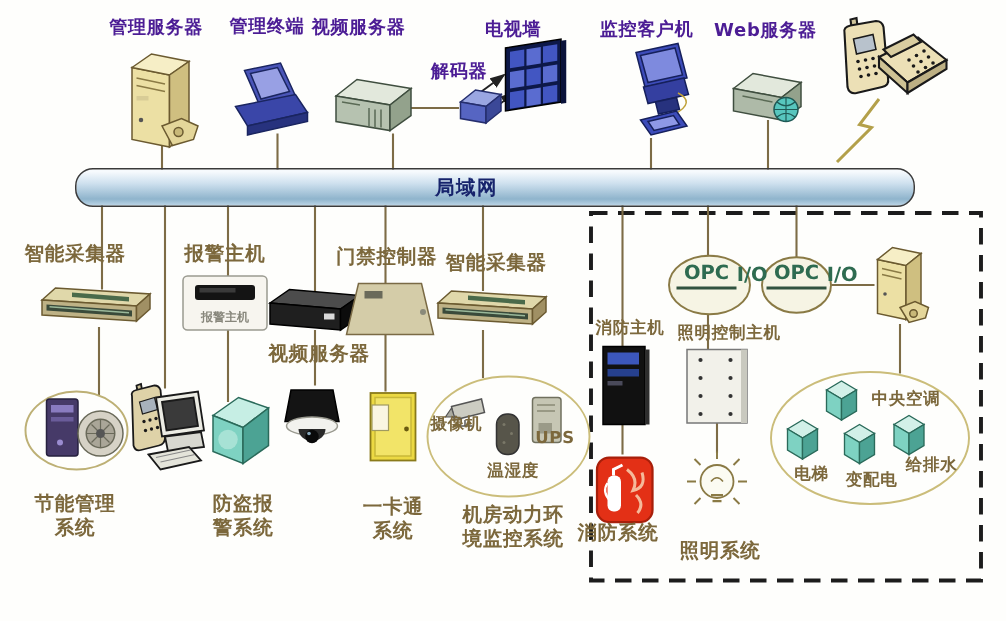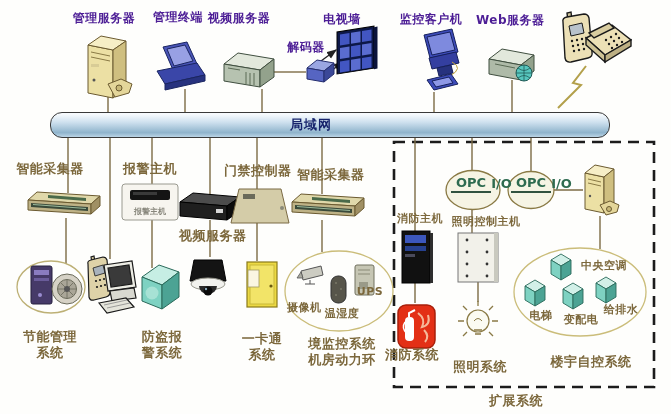--- a/index.html
+++ b/index.html
@@ -339,38 +339,36 @@
   </div>
   <div class="lbl brown sys" style="left:136px;top:329px;width:52px">
     <span>防盗报</span>
       <span>警系统</span>
   </div>
   <div class="lbl brown sys" style="left:238px;top:331px;width:48px">
     <span>一卡通</span>
       <span>系统</span>
   </div>
   <div class="lbl brown sys" style="left:298px;top:336px;width:88px">
-    <span>境监控系统</span>
-      <span>机房动力环</span>
-  </div>
-
-  <div class="lbl brown fs12" style="left:287px;top:300px;width:23px">摄像机</div>
+    <span>机房动力环</span>
+      <span>境监控系统</span>
+  </div>
+
+  <div class="lbl brown fs12" style="left:287px;top:275px;width:23px">摄像机</div>
   <div class="lbl brown fs12" style="left:318px;top:306px;width:48px">温湿度</div>
   <div class="lbl brown fs12" style="left:356px;top:285px;width:28px">UPS</div>
 
   <div class="lbl brown fs12" style="left:393px;top:211px;width:54px">消防主机</div>
   <div class="lbl brown fs12" style="left:444px;top:214px;width:84px">照明控制主机</div>
   <div class="lbl brown" style="left:383px;top:346px;width:58px">消防系统</div>
   <div class="lbl brown" style="left:451px;top:358px;width:58px">照明系统</div>
-  <div class="lbl brown" style="left:546px;top:353px;width:90px">楼宇自控系统</div>
   <div class="lbl brown fs12" style="left:575px;top:258px;width:58px">中央空调</div>
   <div class="lbl brown fs12" style="left:524px;top:308px;width:34px">电梯</div>
   <div class="lbl brown fs12" style="left:558px;top:312px;width:46px">变配电</div>
   <div class="lbl brown fs12" style="left:598px;top:302px;width:46px">给排水</div>
-  <div class="lbl brown" style="left:484px;top:392px;width:64px">扩展系统</div>
 
   <div class="opc" style="left:451px;top:176px;width:44px">
     <span class="opc-top">OPC</span>
     <span>I/O</span>
   </div>
   <div class="opc" style="left:511px;top:176px;width:40px">
     <span class="opc-top">OPC</span>
     <span>I/O</span>
   </div>
 

